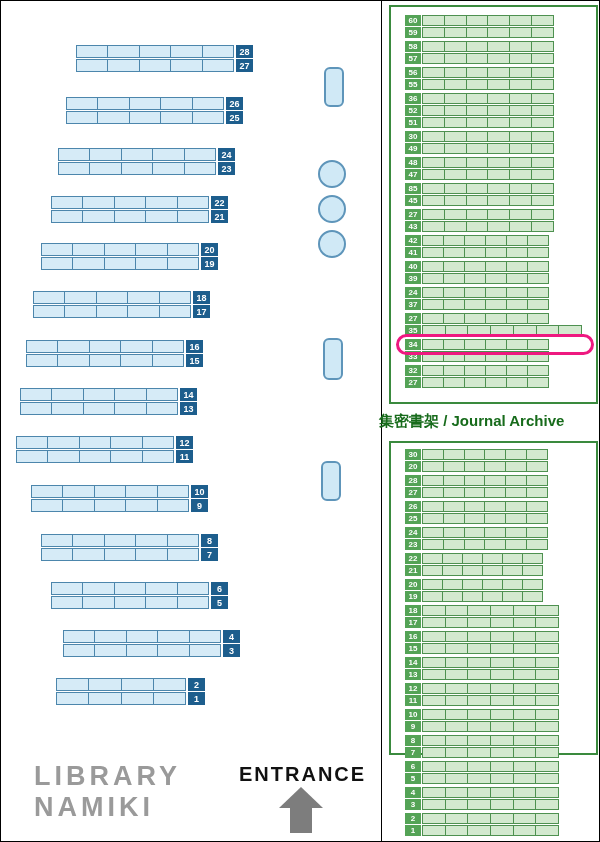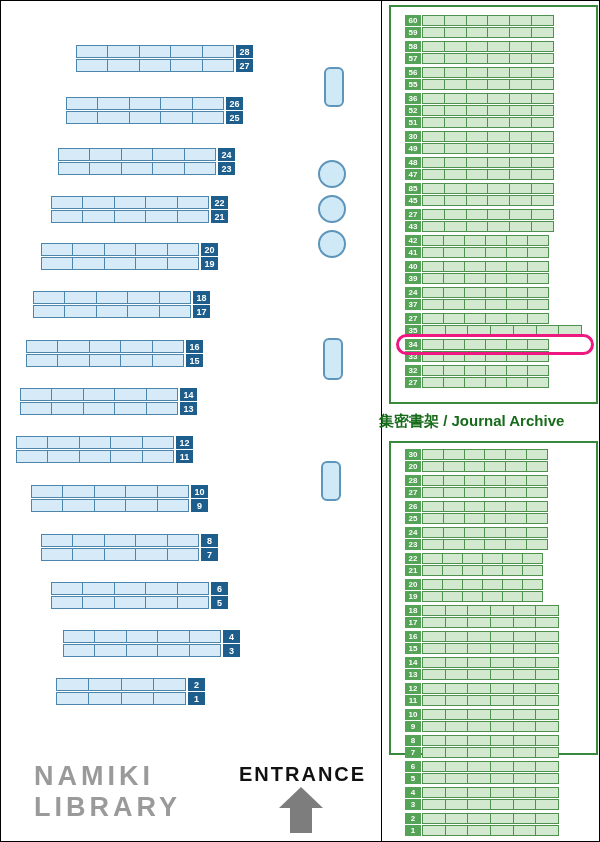--- a/index.html
+++ b/index.html
@@ -1033,21 +1033,21 @@
           <div class="cell"></div>
           <div class="cell"></div>
           <div class="cell"></div>
         </div>
       </div>
     </div>
 
   <div class="highlight"></div>
 
   <div class="library-name">
+    <div>LIBRARY</div>
     <div>NAMIKI</div>
-    <div>LIBRARY</div>
   </div>
 
   <div class="entrance">ENTRANCE</div>
   <div class="arrow-head"></div>
   <div class="arrow-stem"></div>
 
 </div>
 
 </body></html>

